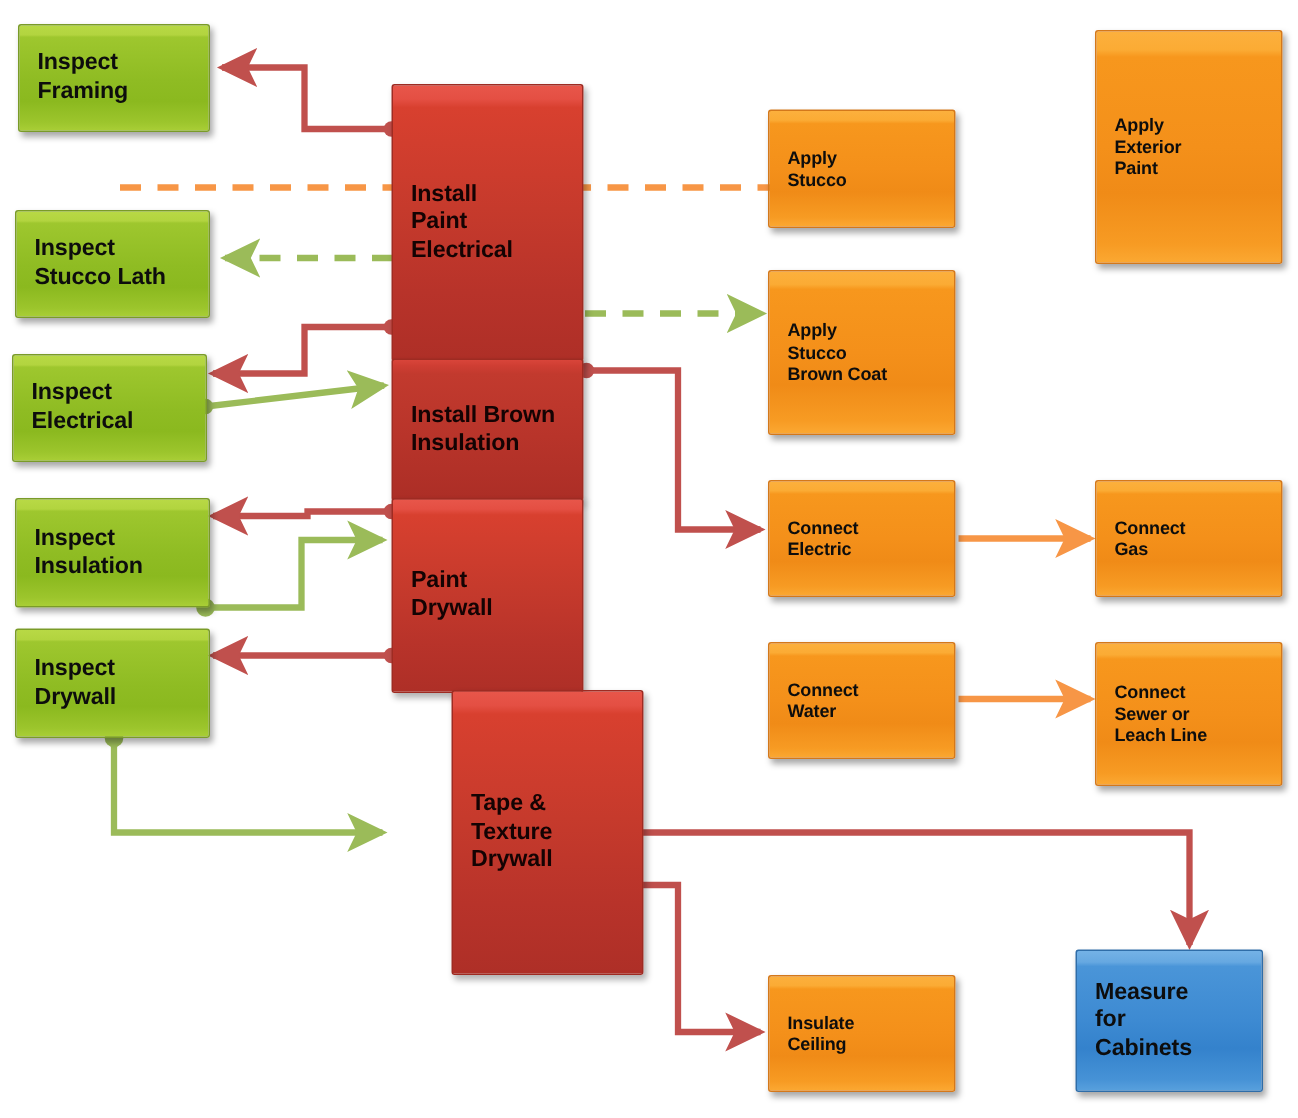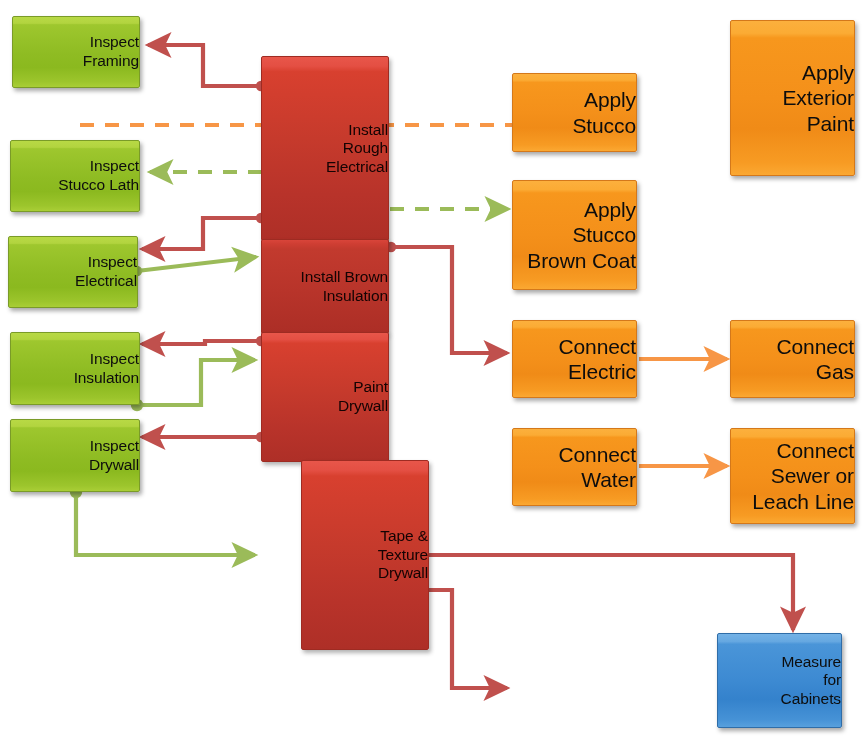--- a/index.html
+++ b/index.html
@@ -19,27 +19,27 @@
     left:0; top:0;
     width:865px; height:745px;
     pointer-events:none;
   }
   .node{
     position:absolute;
     box-sizing:border-box;
     display:flex;
     align-items:center;
     justify-content:center;
-    text-align:right;
-    font-weight:normal;
+    text-align:left;
+    font-weight:bold;
     color:#0d0d0d;
     line-height:1.20;
     letter-spacing:-0.1px;
     border-radius:2px;
-    padding:2px 0;
+    padding:2px 12px;
     z-index:3;
     box-shadow:2px 3px 4px rgba(0,0,0,0.34);
   }
   .node .lbl{display:block;width:100%;white-space:pre-line;}
 
   
   .n-green{
     font-size:15.5px;
     border:1px solid #7a9b28;
     background:
@@ -47,21 +47,21 @@
         #b8d945 0%,
         #b2d43f 9%,
         #9ec72e 11%,
         #8fbc23 52%,
         #8bb91f 72%,
         #9cc52c 92%,
         #a9ce36 100%);
   }
   
   .n-orange{
-    font-size:21px;
+    font-size:12px;
     border:1px solid #d4781a;
     background:
       linear-gradient(to bottom,
         #fcb03d 0%,
         #fbab34 8%,
         #f7971d 11%,
         #f4901a 50%,
         #f08b17 70%,
         #f79b23 92%,
         #fba832 100%);
@@ -214,21 +214,21 @@
 Insulation</span>
   </div>
 
   <div class="node n-green" style="left:10px; top:419px; width:130px; height:73px;">
     <span class="lbl">Inspect
 Drywall</span>
   </div>
 
   <div class="node n-red" style="left:261px; top:56px; width:128px; height:185px;">
     <span class="lbl">Install
-Rough
+Paint
 Electrical</span>
   </div>
 
   <div class="node n-red seg-top" style="left:261px; top:239px; width:128px; height:95px;">
     <span class="lbl">Install Brown
 Insulation</span>
   </div>
 
   <div class="node n-red" style="left:261px; top:332px; width:128px; height:130px;">
     <span class="lbl">Paint
@@ -255,20 +255,24 @@
   <div class="node n-orange" style="left:512px; top:320px; width:125px; height:78px;">
     <span class="lbl">Connect
 Electric</span>
   </div>
 
   <div class="node n-orange" style="left:512px; top:428px; width:125px; height:78px;">
     <span class="lbl">Connect
 Water</span>
   </div>
 
+  <div class="node n-orange" style="left:512px; top:650px; width:125px; height:78px;">
+    <span class="lbl">Insulate
+Ceiling</span>
+  </div>
 
   <div class="node n-orange" style="left:730px; top:20px; width:125px; height:156px;">
     <span class="lbl">Apply
 Exterior
 Paint</span>
   </div>
 
   <div class="node n-orange" style="left:730px; top:320px; width:125px; height:78px;">
     <span class="lbl">Connect
 Gas</span>

